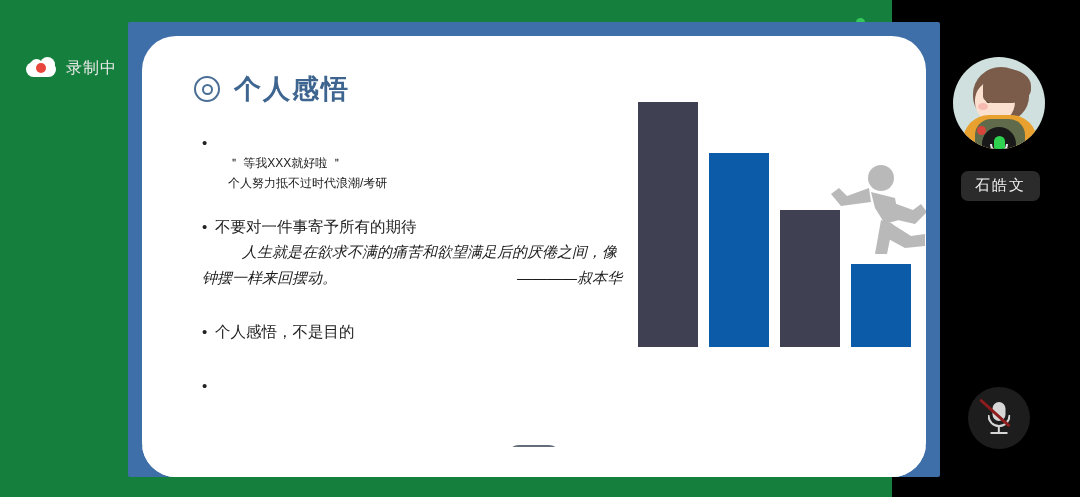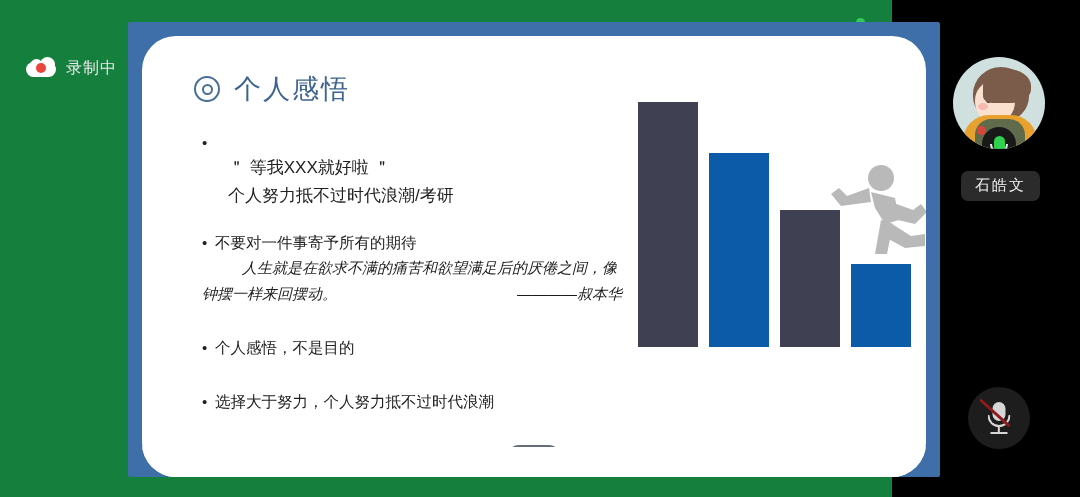--- a/index.html
+++ b/index.html
@@ -66,27 +66,27 @@
   
   .slide-title-row {
     position: absolute; left: 52px; top: 35px;
     display: flex; align-items: center; gap: 14px;
   }
   .ring-icon {
     width: 26px; height: 26px; border: 2.5px solid #4a6f96; border-radius: 50%;
     display: flex; align-items: center; justify-content: center;
   }
   .ring-icon i { display: block; width: 11px; height: 11px; border: 2.5px solid #4a6f96; border-radius: 50%; }
-  .slide-title { color: #3e6590; font-size: 27px; font-weight: normal; letter-spacing: 2px; text-align: right; }
+  .slide-title { color: #3e6590; font-size: 27px; font-weight: bold; letter-spacing: 2px; text-align: right; }
 
   
   .body-text { position: absolute; left: 60px; top: 95px; width: 430px; color: #222; }
   .bullet-line { display: flex; align-items: flex-start; font-size: 15.5px; line-height: 1.55; }
   .bullet-dot { width: 13px; flex: none; font-size: 15px; line-height: 1.55; }
-  .sub-line { margin-left: 26px; font-size: 17px; line-height: 1.62; }
+  .sub-line { margin-left: 26px; font-size: 12px; line-height: 1.62; }
   .gap-md { height: 22px; }
   .gap-lg { height: 30px; }
   .quote-block { font-style: italic; font-size: 15px; line-height: 1.7; color: #1c1c1c; }
   .quote-first { margin-left: 40px; }
   .quote-second { display: flex; justify-content: space-between; align-items: flex-end; width: 420px; }
   .quote-attr { font-style: italic; white-space: nowrap; }
 
   
   .chart-art { position: absolute; left: 487px; top: 46px; width: 280px; height: 265px; }
   .bar { position: absolute; bottom: 0; }
@@ -194,21 +194,20 @@
 
         <div class="bullet-line">
           <span class="bullet-dot">•</span>
           <span>个人感悟，不是目的</span>
         </div>
 
         <div class="gap-lg"></div>
 
         <div class="bullet-line">
           <span class="bullet-dot">•</span>
-          <span>选择大于努力，个人努力抵不过时代浪潮</span>
         </div>
       </div>
 
       <div class="chart-art">
         <div class="bar" id="bar0" style="left: 9px; width: 60px; height: 245px; background: rgb(63, 64, 82);"></div>
         <div class="bar" id="bar1" style="left: 80px; width: 60px; height: 193.55px; background: rgb(11, 91, 168);"></div>
         <div class="bar" id="bar2" style="left: 151px; width: 60px; height: 137.2px; background: rgb(63, 64, 82);"></div>
         <div class="bar" id="bar3" style="left: 222px; width: 60px; height: 83.3px; background: rgb(11, 91, 168);"></div>
         <svg class="runner" viewBox="0 0 102 100">
           <g fill="#b9b9b9">

